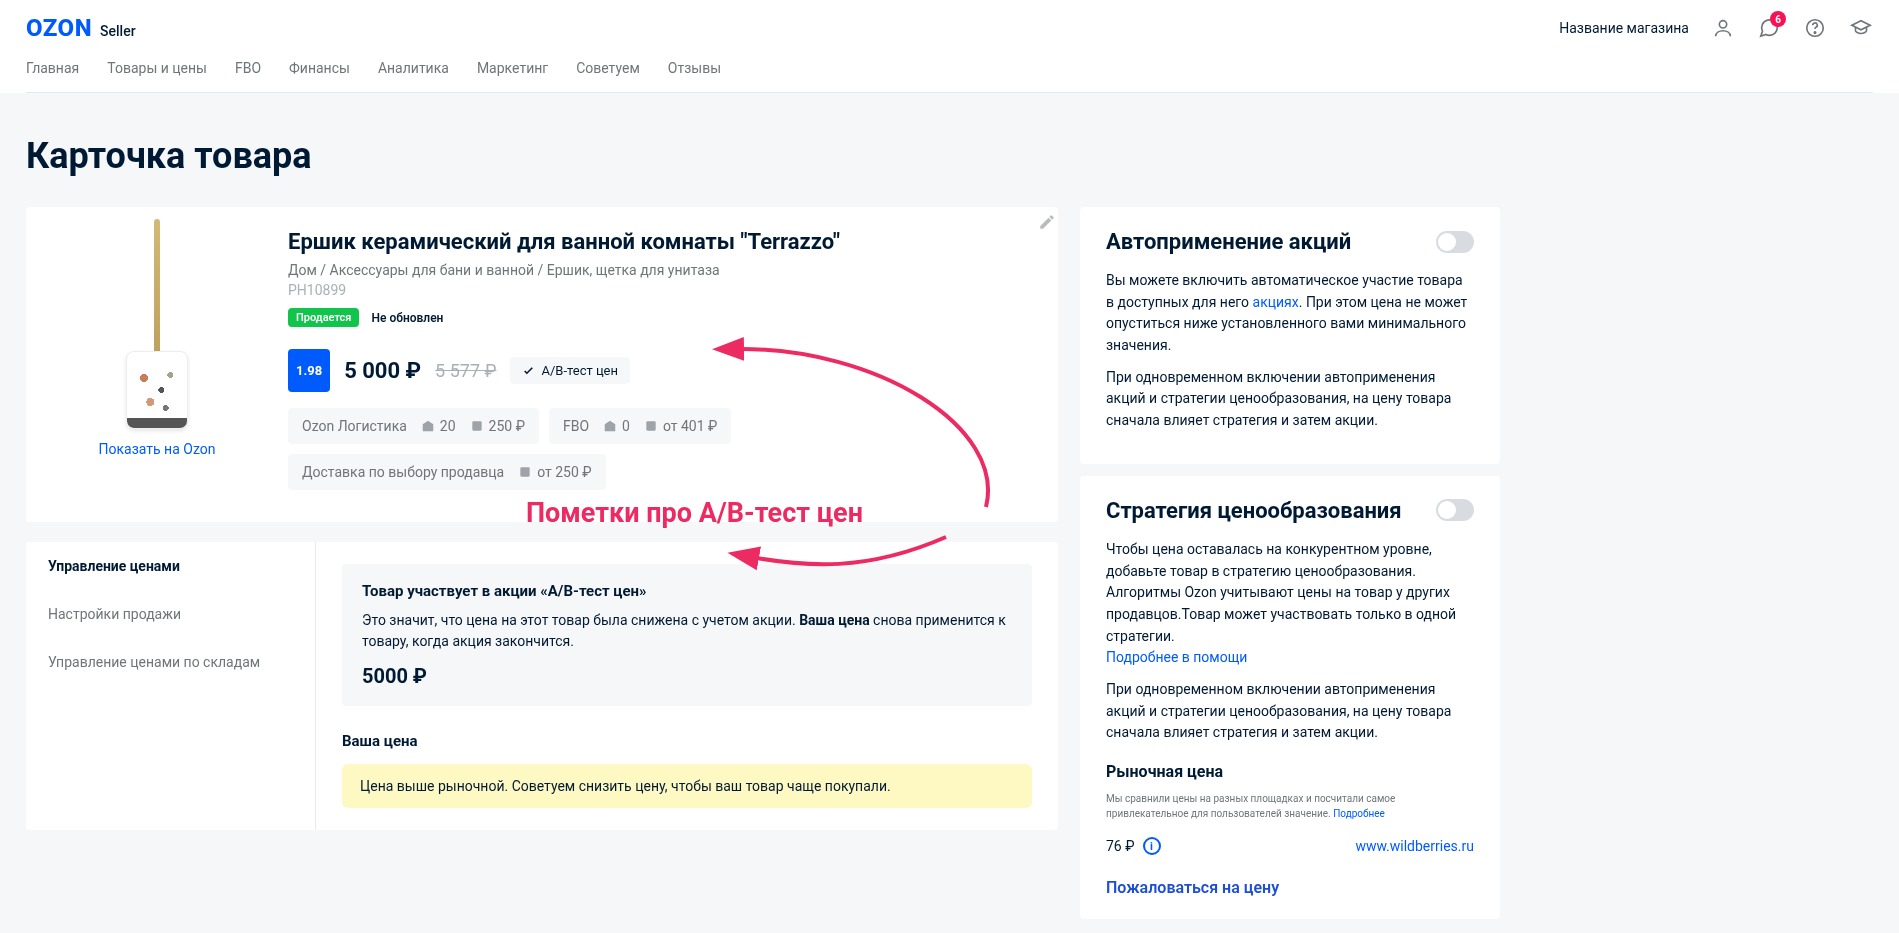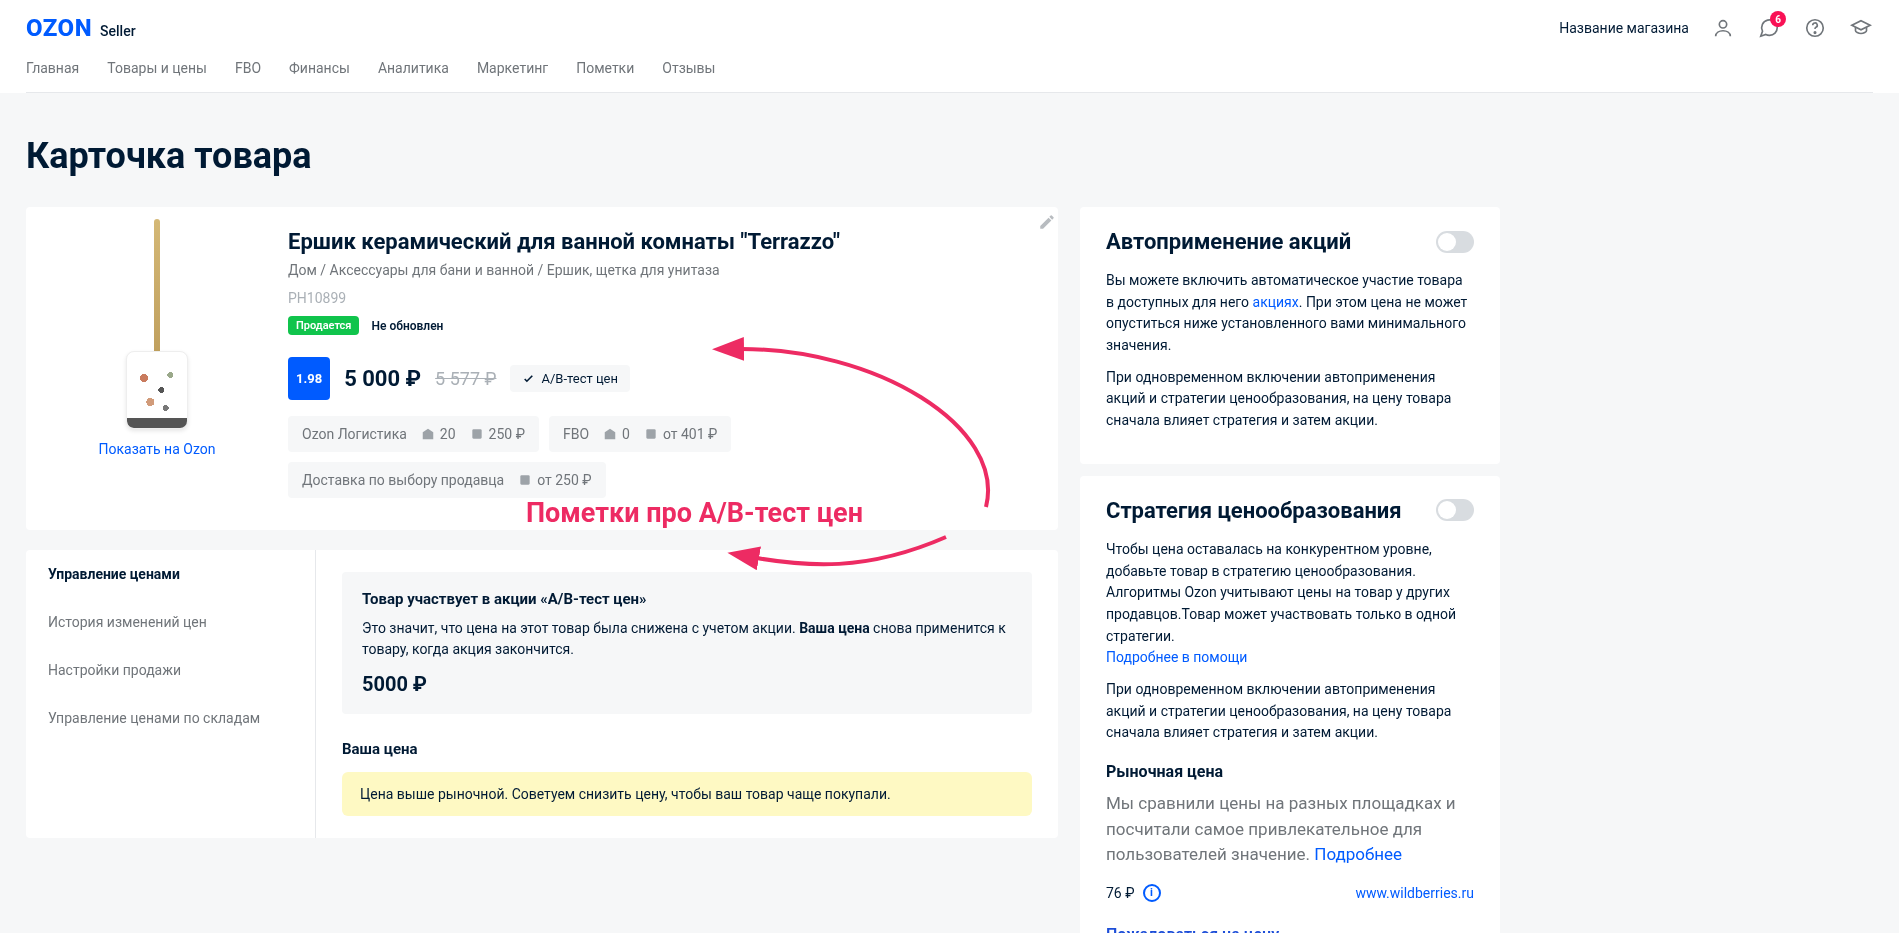--- a/index.html
+++ b/index.html
@@ -182,21 +182,21 @@
 .edit-icon {
   position: absolute;
   top: 6px;
   right: 2px;
   color: #b8bcc0;
   cursor: pointer;
 }
 .breadcrumb {
   color: #70757a;
   font-size: 14px;
-  margin-bottom: 12px;
+  margin-bottom: 4px;
 }
 .sku {
   color: #aab0b6;
   font-size: 14px;
   margin-bottom: 10px;
 }
 .status-row {
   display: flex;
   align-items: center;
   gap: 12px;
@@ -364,21 +364,21 @@
   line-height: 1.55;
   margin-bottom: 10px;
 }
 .link-blue { color: #005bff; cursor: pointer; }
 .aside-subtitle {
   font-weight: 700;
   font-size: 16px;
   margin: 18px 0 10px 0;
 }
 .aside-small {
-  font-size: 17px;
+  font-size: 10px;
   color: #70757a;
   line-height: 1.5;
 }
 .market-row {
   display: flex;
   justify-content: space-between;
   align-items: center;
   margin-top: 16px;
   font-size: 14px;
 }
@@ -460,21 +460,21 @@
       </span>
     </div>
   </div>
   <div class="nav">
     <span class="nav-item">Главная</span>
     <span class="nav-item">Товары и цены</span>
     <span class="nav-item">FBO</span>
     <span class="nav-item">Финансы</span>
     <span class="nav-item">Аналитика</span>
     <span class="nav-item">Маркетинг</span>
-    <span class="nav-item">Пометки</span>
+    <span class="nav-item">Советуем</span>
     <span class="nav-item">Отзывы</span>
   </div>
 </div>
 
 <div class="page">
   <h1 class="page-title">Карточка товара</h1>
 
   <div class="layout">
     <div class="main">
       <div class="card-wrap">
@@ -583,21 +583,20 @@
                 <path d="M0,0 L0,6 L8,3 z" fill="#ed2b63"></path>
               </marker>
             </defs>
           <path d="M 200 0 C 120 35, 60 30, 5 20" stroke="#ed2b63" stroke-width="4" fill="none" marker-end="url(#ah2)"></path>
         </svg>
       </div>
 
       <div class="tabs-section">
         <div class="tabs-sidebar">
           <div class="tab-item active">Управление ценами</div>
-          <div class="tab-item">История изменений цен</div>
           <div class="tab-item">Настройки продажи</div>
           <div class="tab-item">Управление ценами по складам</div>
         </div>
         <div class="tab-content">
           <div class="info-box">
             <div class="info-box-title">Товар участвует в акции «A/B-тест цен»</div>
             <div class="info-box-text">
               <span>Это значит, что цена на этот товар была снижена с учетом акции. </span><b>Ваша цена</b><span> снова применится к товару, когда акция закончится.</span>
             </div>
             <div class="info-box-price">5000 ₽</div>

